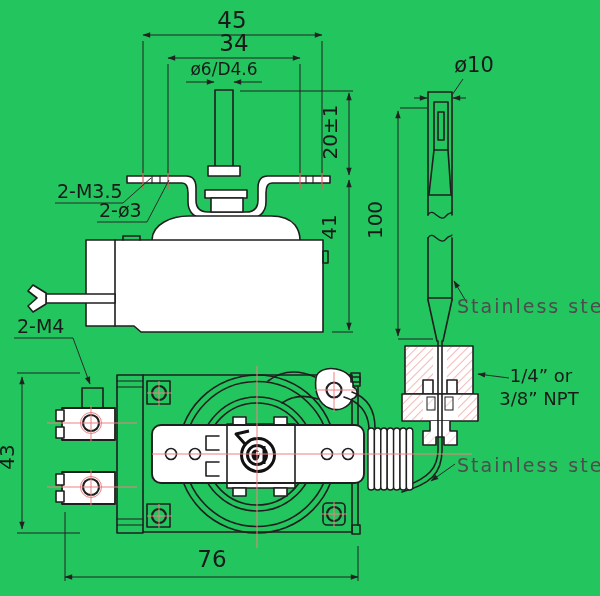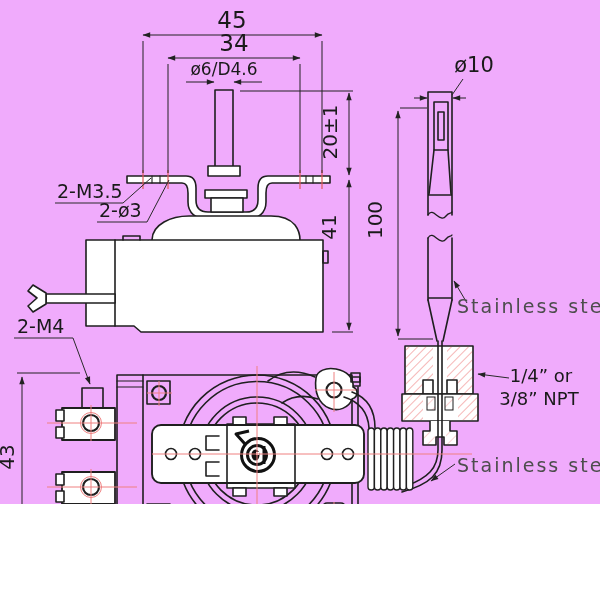--- a/index.html
+++ b/index.html
@@ -1,16 +1,16 @@
 <!DOCTYPE html>
 <html><head>
 <meta charset="utf-8">
 <style>
   html,body{margin:0;padding:0;background:#fff;}
-  .canvas{position:relative;width:600px;height:504px;background:#f0abfc;overflow:hidden;}
+  .canvas{position:relative;width:600px;height:596px;background:#22c55e;overflow:hidden;}
   svg{position:absolute;left:0;top:0;}
   svg text{font-family:"DejaVu Sans",sans-serif;fill:#1a1a1a;}
   .obj{stroke:#1f1f1f;stroke-width:1.6;fill:none;stroke-linejoin:round;stroke-linecap:round;}
   .objf{stroke:#1f1f1f;stroke-width:1.6;fill:#ffffff;stroke-linejoin:round;}
   .thick{stroke:#111;stroke-width:3;fill:none;stroke-linejoin:round;}
   .dim{stroke:#222;stroke-width:1;fill:none;}
   .lead{stroke:#2a2a2a;stroke-width:1;fill:none;}
   .red{stroke:#ef8080;stroke-width:1;fill:none;}
   .redt{stroke:#e25b5b;stroke-width:1.2;fill:none;}
   .dtxt{font-size:23px;}

